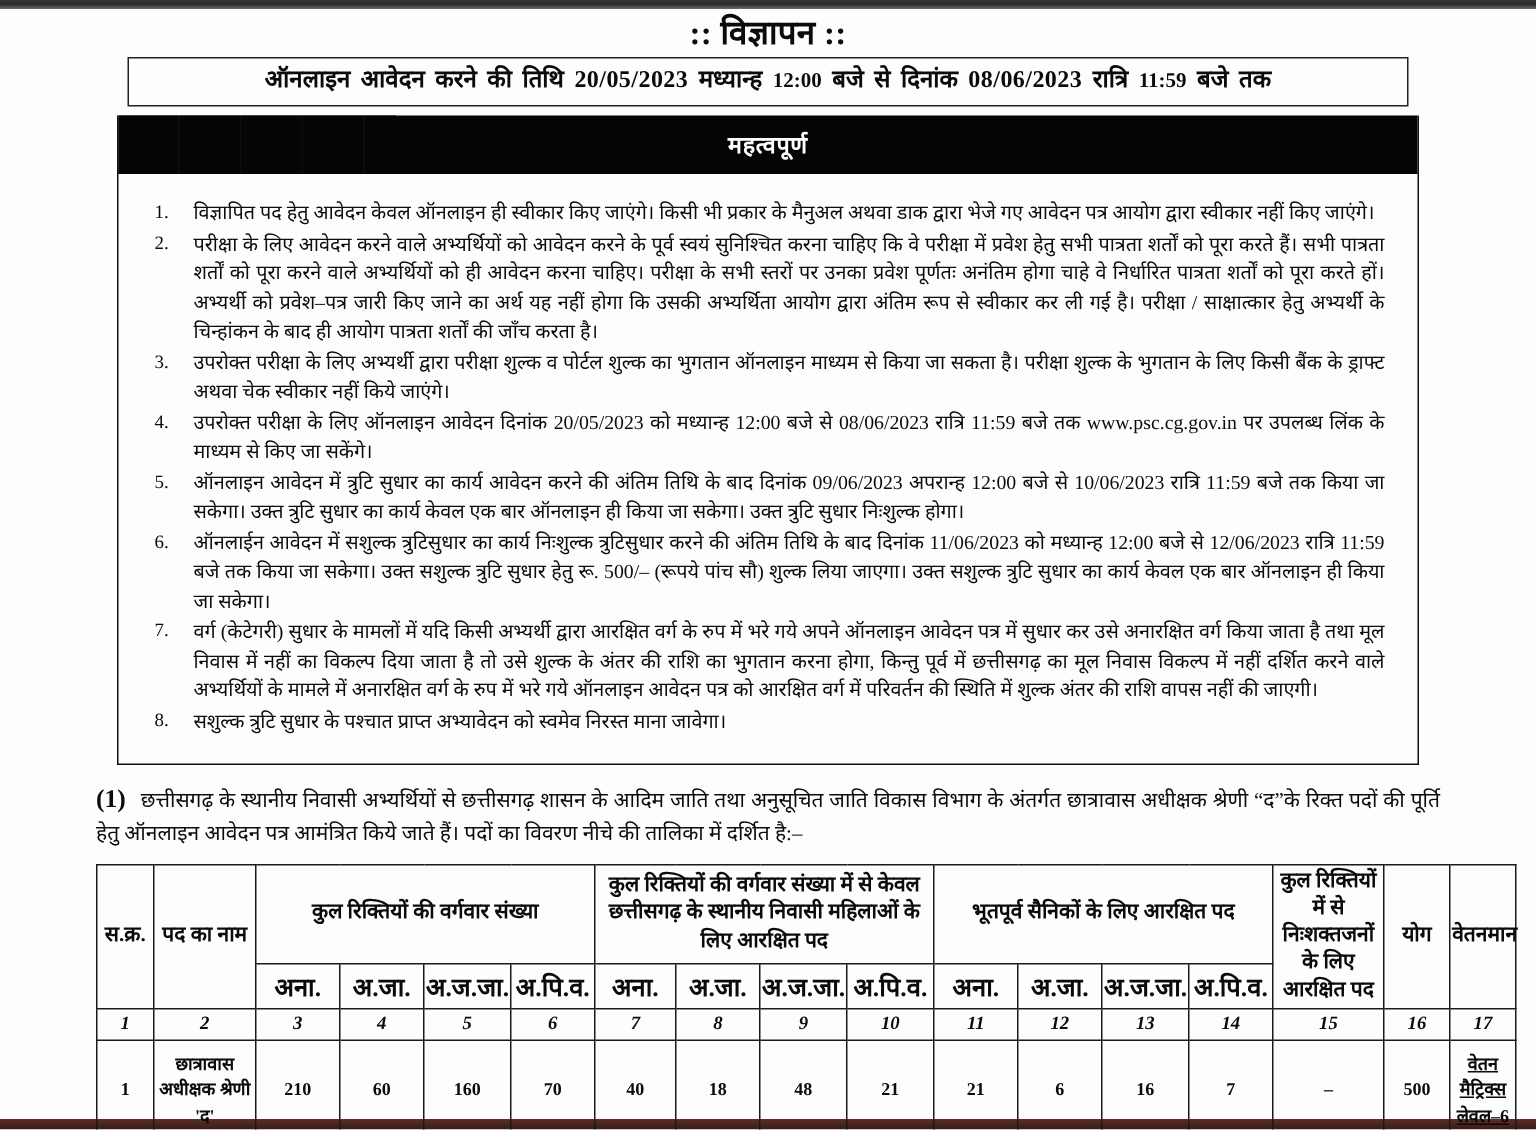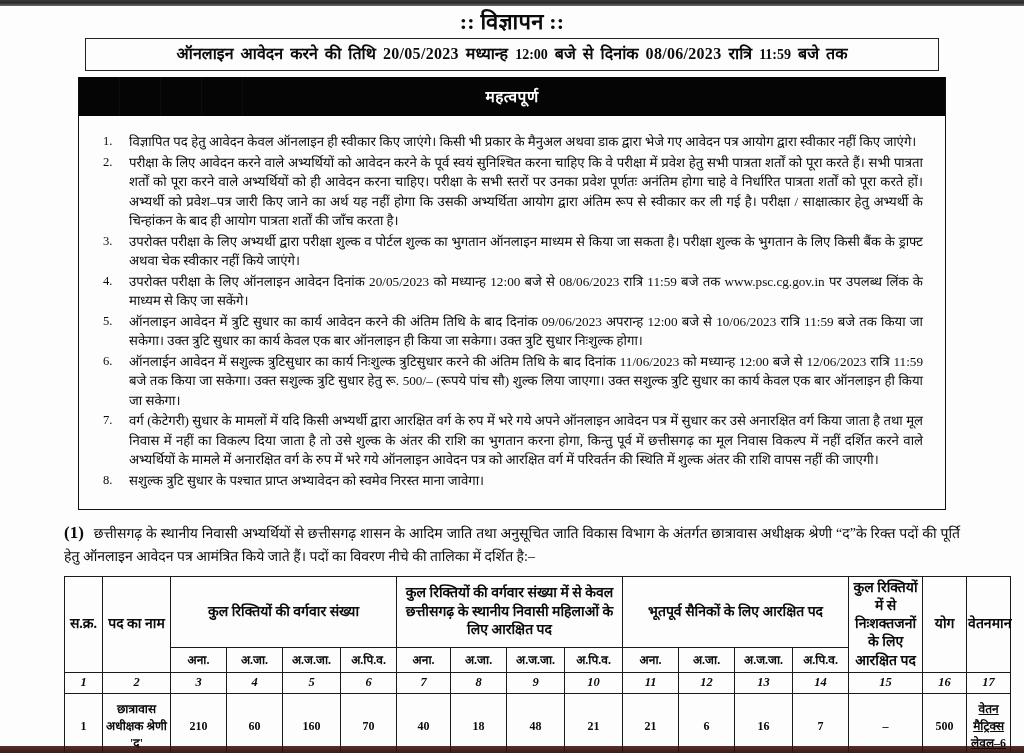--- a/index.html
+++ b/index.html
@@ -135,21 +135,21 @@
   }
   table.vac td, table.vac th {
     border: 1px solid #1a1a1a;
     text-align: center;
     vertical-align: middle;
     padding: 2px 1px;
     font-weight: 600;
   }
   table.vac th { font-size: 14px; line-height: 1.3; font-weight: 700; }
   .hdr-tall { height: 62px; }
-  .subhdr td { font-size: 12px; height: 17px; font-weight: 600;}
+  .subhdr td { font-size: 17px; height: 17px; font-weight: 600;}
   .numrow td { font-style: italic; font-weight: 700; font-size: 12.5px; height: 16px; }
   .datarow td { height: 62px; font-size: 12px; font-weight: 600;}
   .postname { font-size: 11.6px; line-height: 1.45; font-weight: 700; }
   .pay { font-size: 11.2px; line-height: 1.45; font-weight: 700; text-decoration: underline;}
   .totrow td { height: 22px; font-size: 12px; font-weight: 700;}
   .kulpad { font-size: 13px; letter-spacing: .4px; font-weight: 700;}
 </style>
 </head>
 <body>
 

